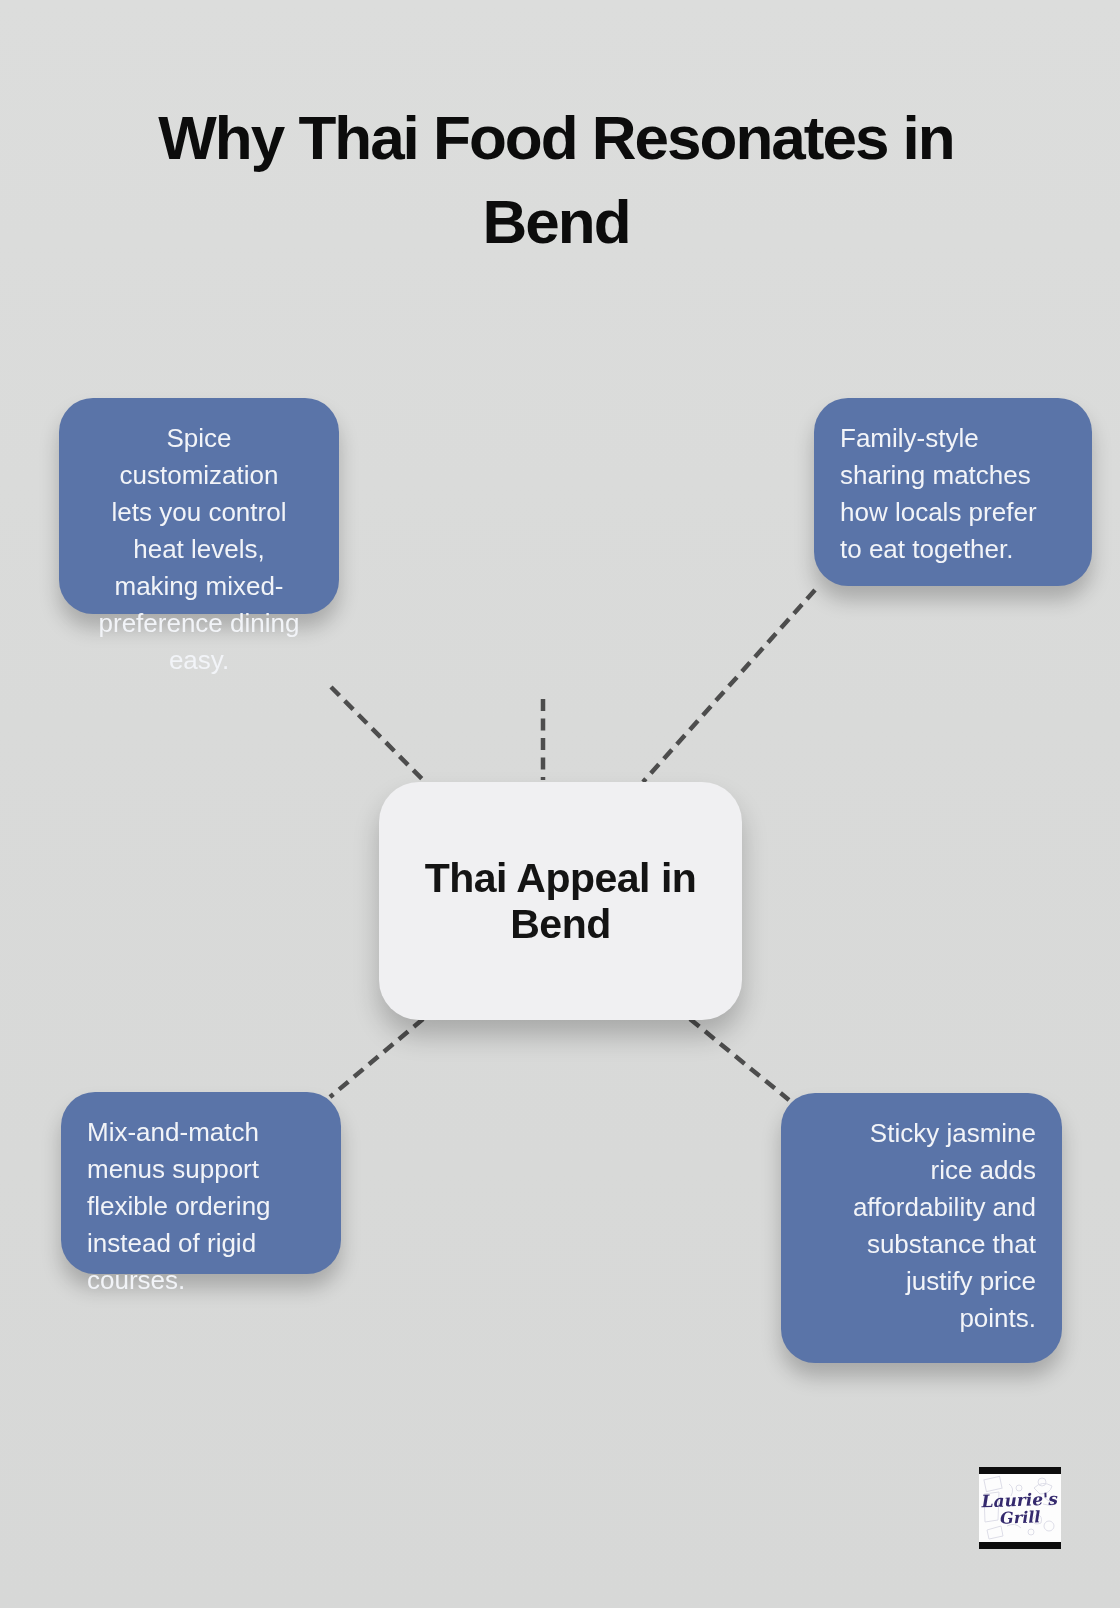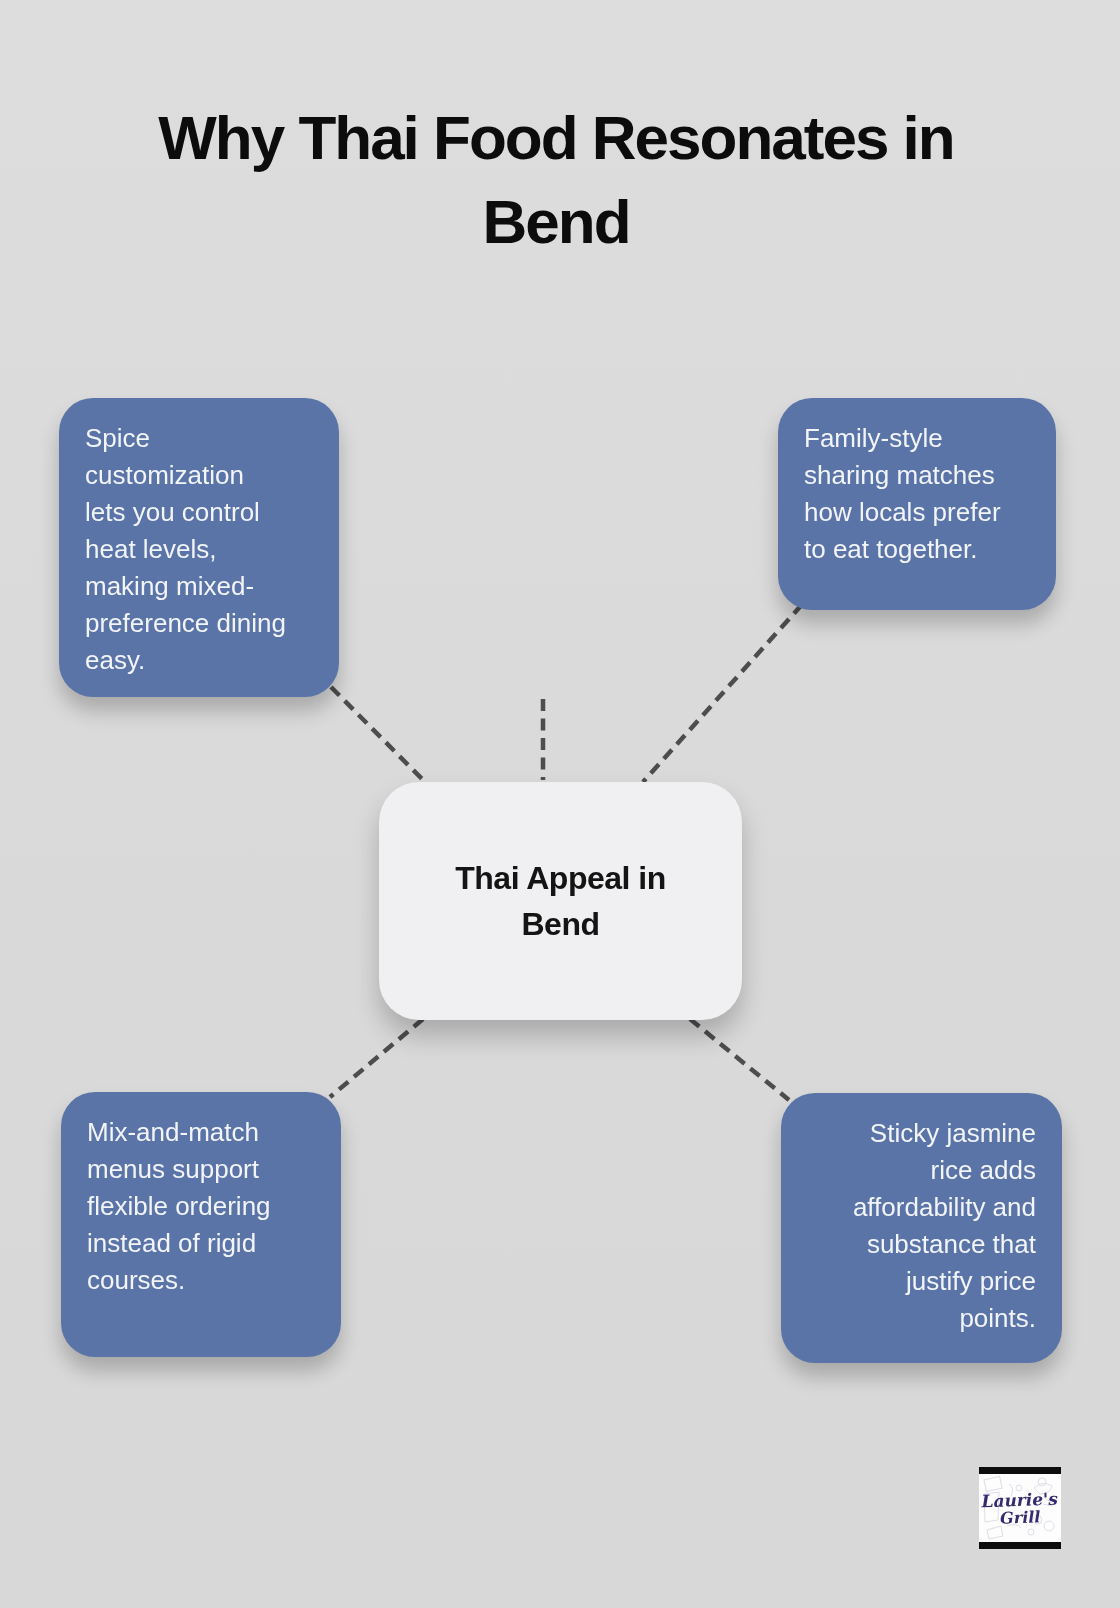--- a/index.html
+++ b/index.html
@@ -47,38 +47,38 @@
     position:absolute;
     background:var(--node);
     border-radius:34px;
     padding:22px 26px;
     color:var(--node-text);
     font-size:26px;
     line-height:37px;
     white-space:pre-line;
     box-shadow:0 14px 20px rgba(0,0,0,0.22);
   }
-  .node-spice        {left:59px;  top:398px; width:280px; height:299px;}
+  .node-spice        {left:59px;  top:398px; width:280px; height:216px;text-align:center;}
   .node-northern     {left:420px; top:397px; width:278px; height:297px;}
-  .node-family       {left:778px; top:398px; width:278px; height:212px;}
-  .node-mix          {left:61px;  top:1092px; width:280px; height:265px;}
+  .node-family       {left:814px; top:398px; width:278px; height:188px;}
+  .node-mix          {left:61px;  top:1092px; width:280px; height:182px;}
   .node-rice         {left:781px; top:1093px; width:281px; height:270px;text-align:right;}
   .center-node{
     position:absolute;
     left:379px; top:782px;
     width:363px; height:238px;
     background:var(--center-bg);
     border-radius:40px;
     box-shadow:0 16px 26px rgba(0,0,0,0.22);
     display:flex;
     align-items:center;
     justify-content:center;
   }
   .center-label{
-    font-size:32px;
+    font-size:41px;
     line-height:46px;
     font-weight:800;
     color:var(--center-text);
     text-align:center;
     white-space:pre-line;
     letter-spacing:-0.5px;
   }
   .logo{
     position:absolute;
     left:979px; top:1467px;

